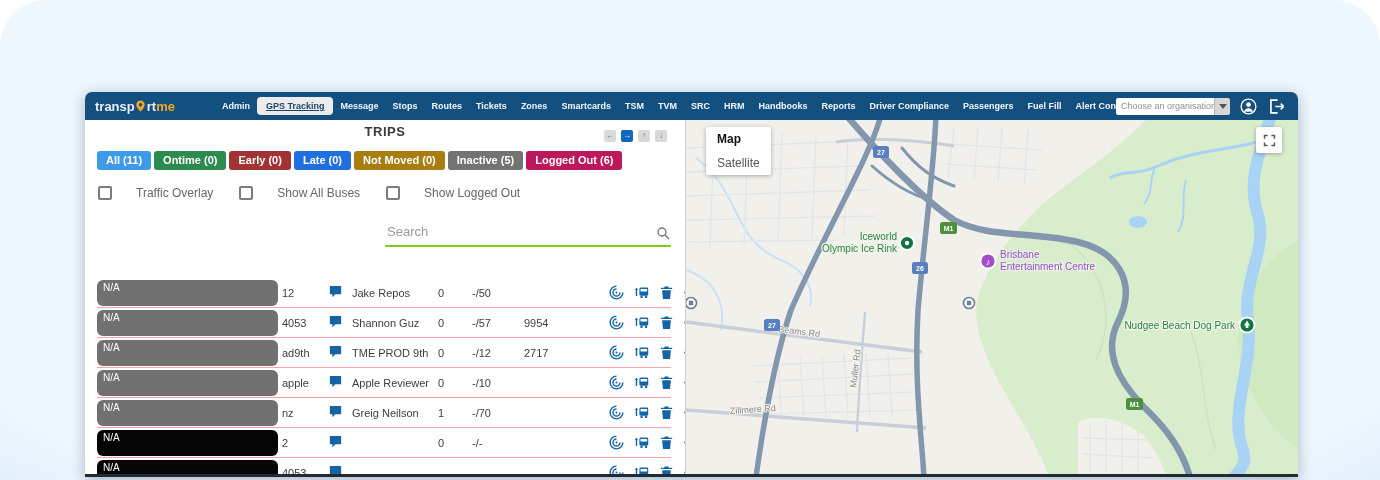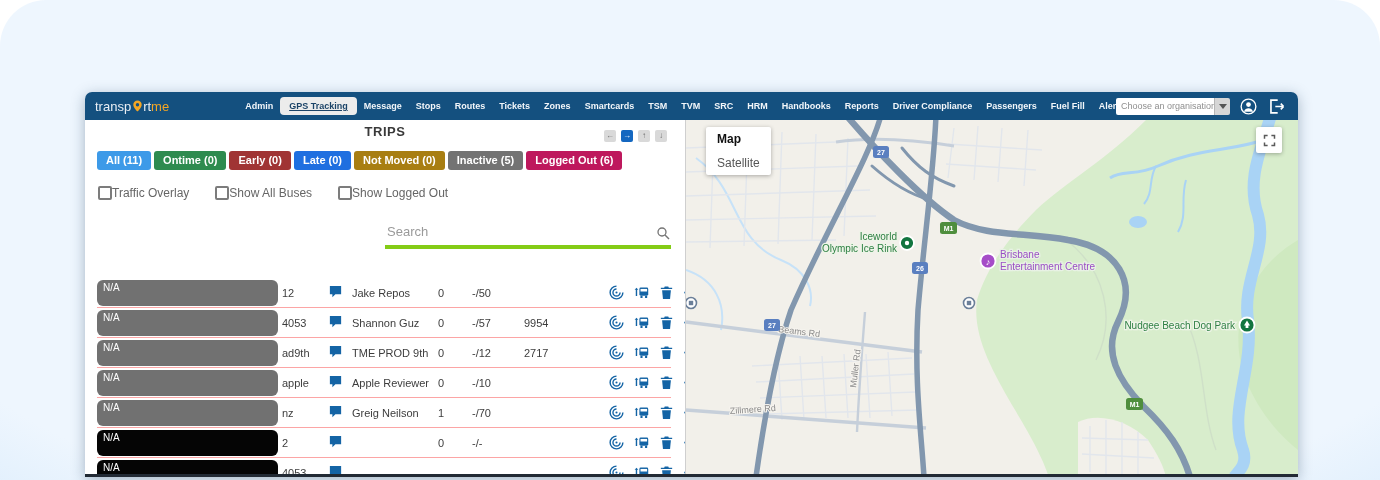--- a/index.html
+++ b/index.html
@@ -15,21 +15,21 @@
   
   .app { position:absolute; left:85px; top:92px; width:1213px; height:385px;
          background:#fff; border-radius:7px 7px 0 0;
          box-shadow:0 3px 14px rgba(30,60,90,.35); overflow:hidden; }
   .app::after { content:""; position:absolute; left:0; right:0; bottom:0; height:3px;
                 background:#222a34; }
 
   
   .navbar { height:28px; background:#14507f; display:flex; align-items:center;
             padding:0 12px 0 10px; white-space:nowrap; overflow:hidden; }
-  .logo { display:flex; align-items:center; font-size:13px; font-weight:normal; margin-right:69px; }
+  .logo { display:flex; align-items:center; font-size:13px; font-weight:bold; margin-right:40px; }
   .logo .lt { color:#e9eef4; }
   .logo .pin { width:11px; height:12px; margin:0 .5px; display:inline-block; }
   .logo .me { color:#f5a623; }
   .nav-items { display:flex; align-items:center; flex:0 1 auto; overflow:hidden; }
   .nav-item { color:#f2f6fa; font-size:9px; font-weight:600; margin:0 7px; cursor:pointer; }
   .nav-item.active { background:#ececec; color:#1c4468; text-decoration:underline;
                      padding:4px 9px; border-radius:4px; margin:0 0; }
   .nav-right { margin-left:auto; display:flex; align-items:center; gap:9px; }
   .org-select { display:flex; align-items:stretch; height:17px; cursor:pointer; }
   .org-select .val { background:#fff; color:#8f8f8f; font-size:9px; line-height:16px;
@@ -52,26 +52,26 @@
   .win-btns { position:absolute; top:10px; right:18px; display:flex; gap:5px; }
   .win-btn { width:12px; height:12px; background:#d9d9d9; color:#6f6f6f; font-size:8px;
              line-height:12px; text-align:center; border-radius:2px; cursor:pointer; }
   .win-btn.active { background:#1467c0; color:#fff; }
 
   .chips { position:absolute; top:31px; left:12px; display:flex; gap:3px; }
   .chip { color:#fff; font-size:11px; font-weight:600; padding:3px 9px 4px;
           border-radius:3px; cursor:pointer; white-space:nowrap; }
 
   .chk-row { position:absolute; top:66px; left:13px; display:flex; gap:26px; }
-  .chk { display:flex; align-items:center; gap:0; cursor:pointer; }
+  .chk { display:flex; align-items:center; gap:24px; cursor:pointer; }
   .chk .box { width:14px; height:14px; border:2px solid #7c7c7c; border-radius:2px; background:#fff; }
   .chk .lbl { font-size:12px; color:#666; }
 
   .search-wrap { position:absolute; top:100px; left:300px; width:286px;
-                 border-bottom:4px solid #84cc16; display:flex; align-items:center; }
+                 border-bottom:2px solid #84cc16; display:flex; align-items:center; }
   .search-wrap input { flex:1; border:0; outline:0; font-size:13px; color:#444;
                        padding:4px 2px 6px; font-family:inherit; background:transparent; }
   .search-wrap input::placeholder { color:#9a9a9a; }
   .search-ic { width:16px; height:16px; flex:0 0 auto; cursor:pointer; }
 
   .tgrid { display:grid; grid-template-columns:185px 46px 24px 86px 34px 52px 44px 1fr;
            align-items:center; }
   .thead { position:absolute; top:138px; left:12px; right:14px;
            font-size:10px; font-weight:600; color:#8a8a8a; }
   .tbody { position:absolute; top:158px; left:12px; right:14px; }

